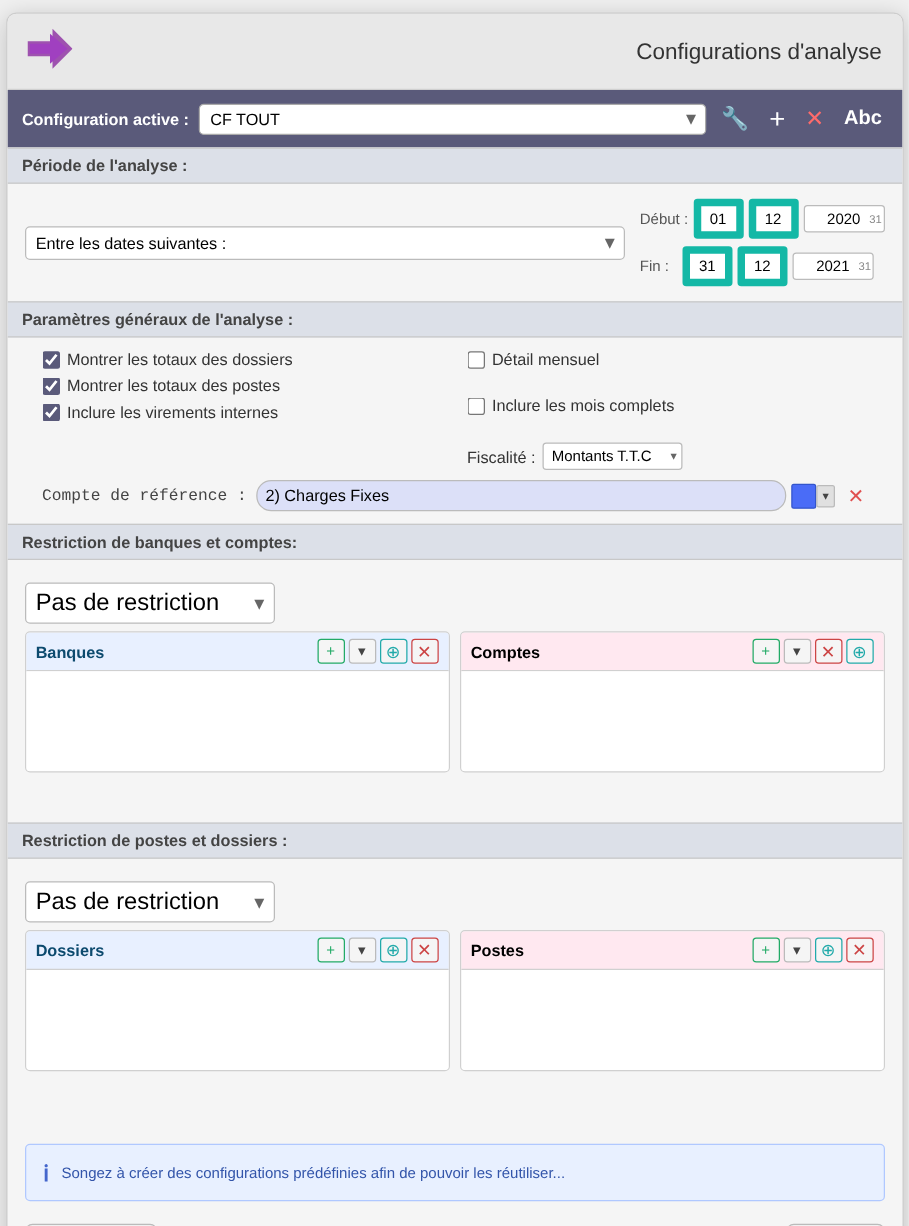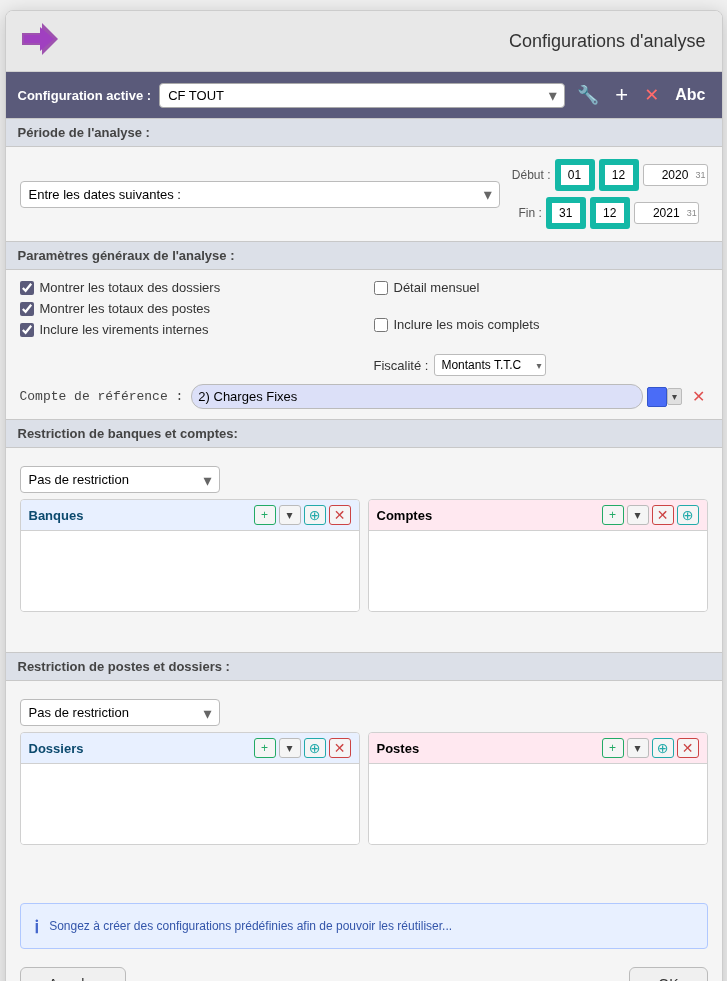--- a/index.html
+++ b/index.html
@@ -138,42 +138,42 @@
     }
     .date-row {
       display: flex;
       align-items: center;
       gap: 4px;
     }
     .date-label {
       font-size: 12px;
       color: #555;
       min-width: 30px;
-      text-align: right;
+      text-align: left;
     }
     .date-input {
       width: 40px;
       padding: 3px 4px;
       border: 6px solid #14b8a6;
       border-radius: 3px;
       background: white;
       font-size: 12px;
       text-align: center;
     }
     .date-input-year {
       width: 65px;
       padding: 3px 4px;
       border: 1px solid #bbb;
       border-radius: 3px;
       background: white;
       font-size: 12px;
       text-align: center;
     }
     .params-section {
-      padding: 10px 14px;
+      padding: 10px 28px;
     }
     .params-grid {
       display: grid;
       grid-template-columns: 1fr 1fr;
       gap: 6px 20px;
     }
     .checkbox-row {
       display: flex;
       align-items: center;
       gap: 6px;
@@ -274,21 +274,21 @@
       position: relative;
       width: 200px;
       margin-top: 8px;
     }
     .restriction-select-wrapper select {
       width: 100%;
       padding: 5px 24px 5px 8px;
       border: 1px solid #bbb;
       border-radius: 4px;
       background: white;
-      font-size: 13px;
+      font-size: 19px;
       appearance: none;
       -webkit-appearance: none;
     }
     .restriction-select-wrapper::after {
       content: '▾';
       position: absolute;
       right: 8px;
       top: 50%;
       transform: translateY(-50%);
       color: #666;

